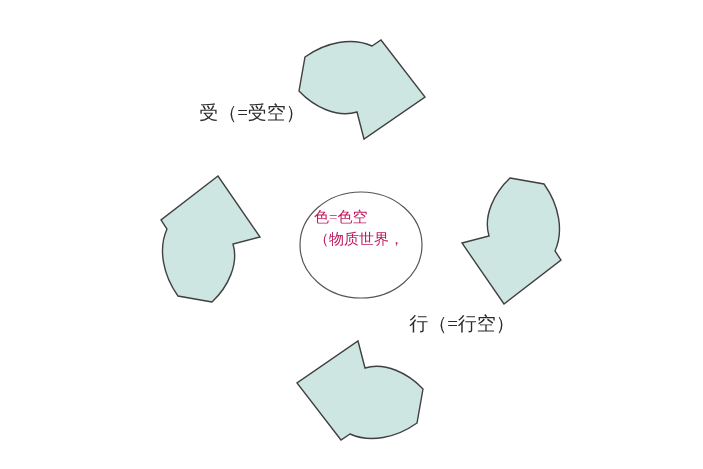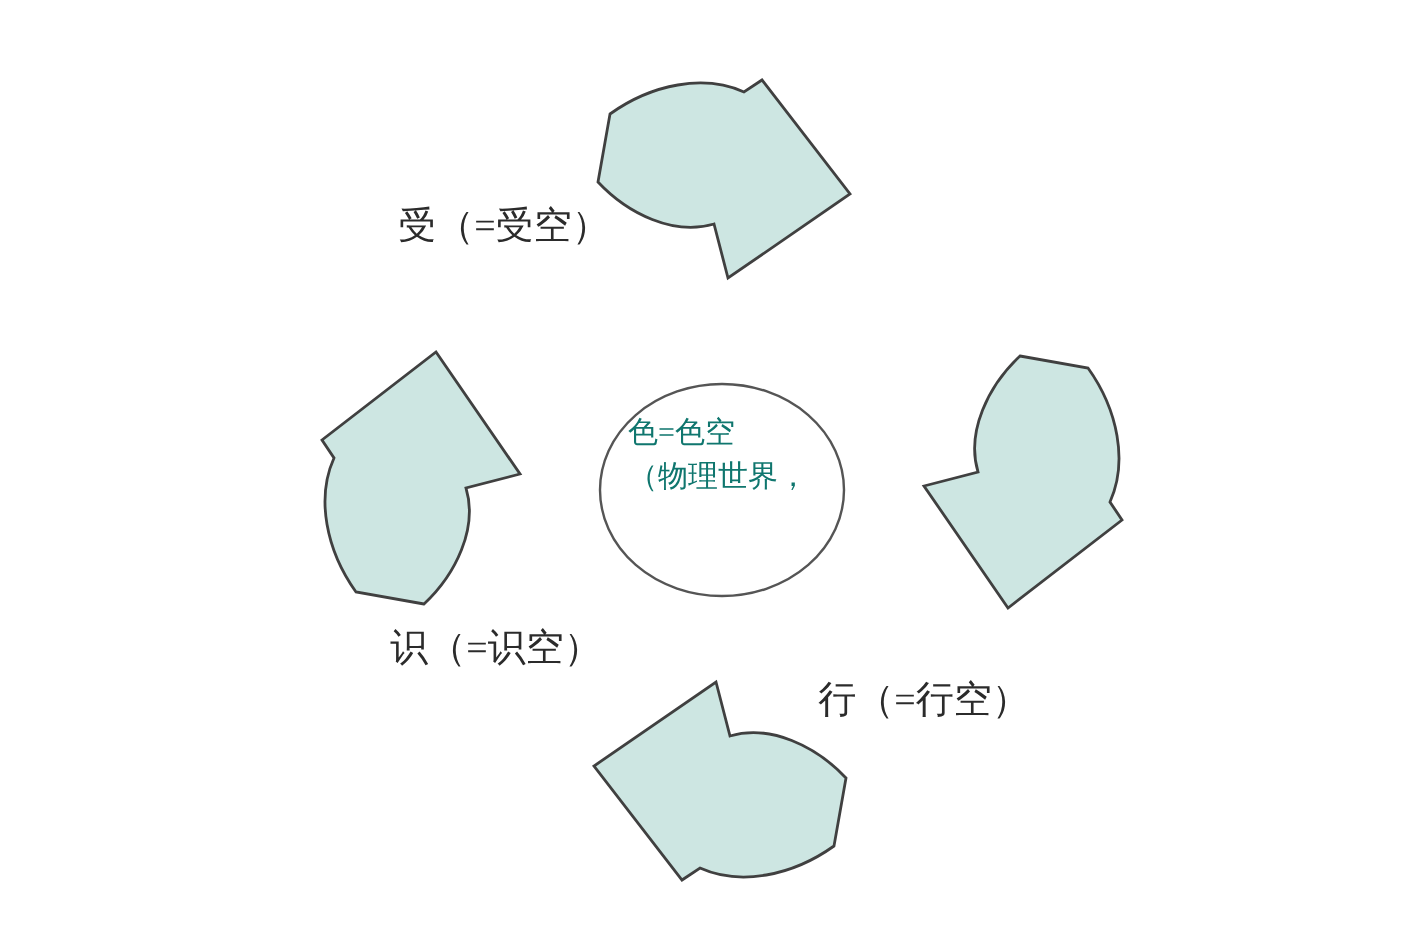--- a/index.html
+++ b/index.html
@@ -39,21 +39,21 @@
     color: #2b2b2b;
     letter-spacing: 0px;
   }
   .center-text {
     position: absolute;
     left: 314px;
     top: 206px;
     width: 112px;
     font-size: 15px;
     line-height: 22px;
-    color: #0f766e;
+    color: #be185d;
   }
   .center-text div {
     white-space: nowrap;
   }
 </style>
 </head>
 <body>
 
 <div class="stage">
 
@@ -66,22 +66,21 @@
     <use href="#curvedArrow" class="cycle-arrow" transform="rotate(90 361 240)" fill="#cde6e2"></use>
     <use href="#curvedArrow" class="cycle-arrow" transform="rotate(180 361 240)" fill="#cde6e2"></use>
     <use href="#curvedArrow" class="cycle-arrow" transform="rotate(270 361 240)" fill="#cde6e2"></use>
 
     <ellipse class="center-circle" cx="361" cy="245" rx="61" ry="53"></ellipse>
   </svg>
 
   <div class="node-label" style="left:252px; top:100px;">受（=受空）</div>
 
 
-  <div class="node-label" style="left:462px; top:311px;margin-top:26px;">行（=行空）</div>
+  <div class="node-label" style="left:462px; top:311px;">行（=行空）</div>
 
-  <div class="node-label" style="left:248px; top:311px;">识（=识空）</div>
 
   <div class="center-text">
     <div>色=色空</div>
-    <div>（物理世界，</div>
+    <div>（物质世界，</div>
   </div>
 
 </div>
 
 </body></html>

